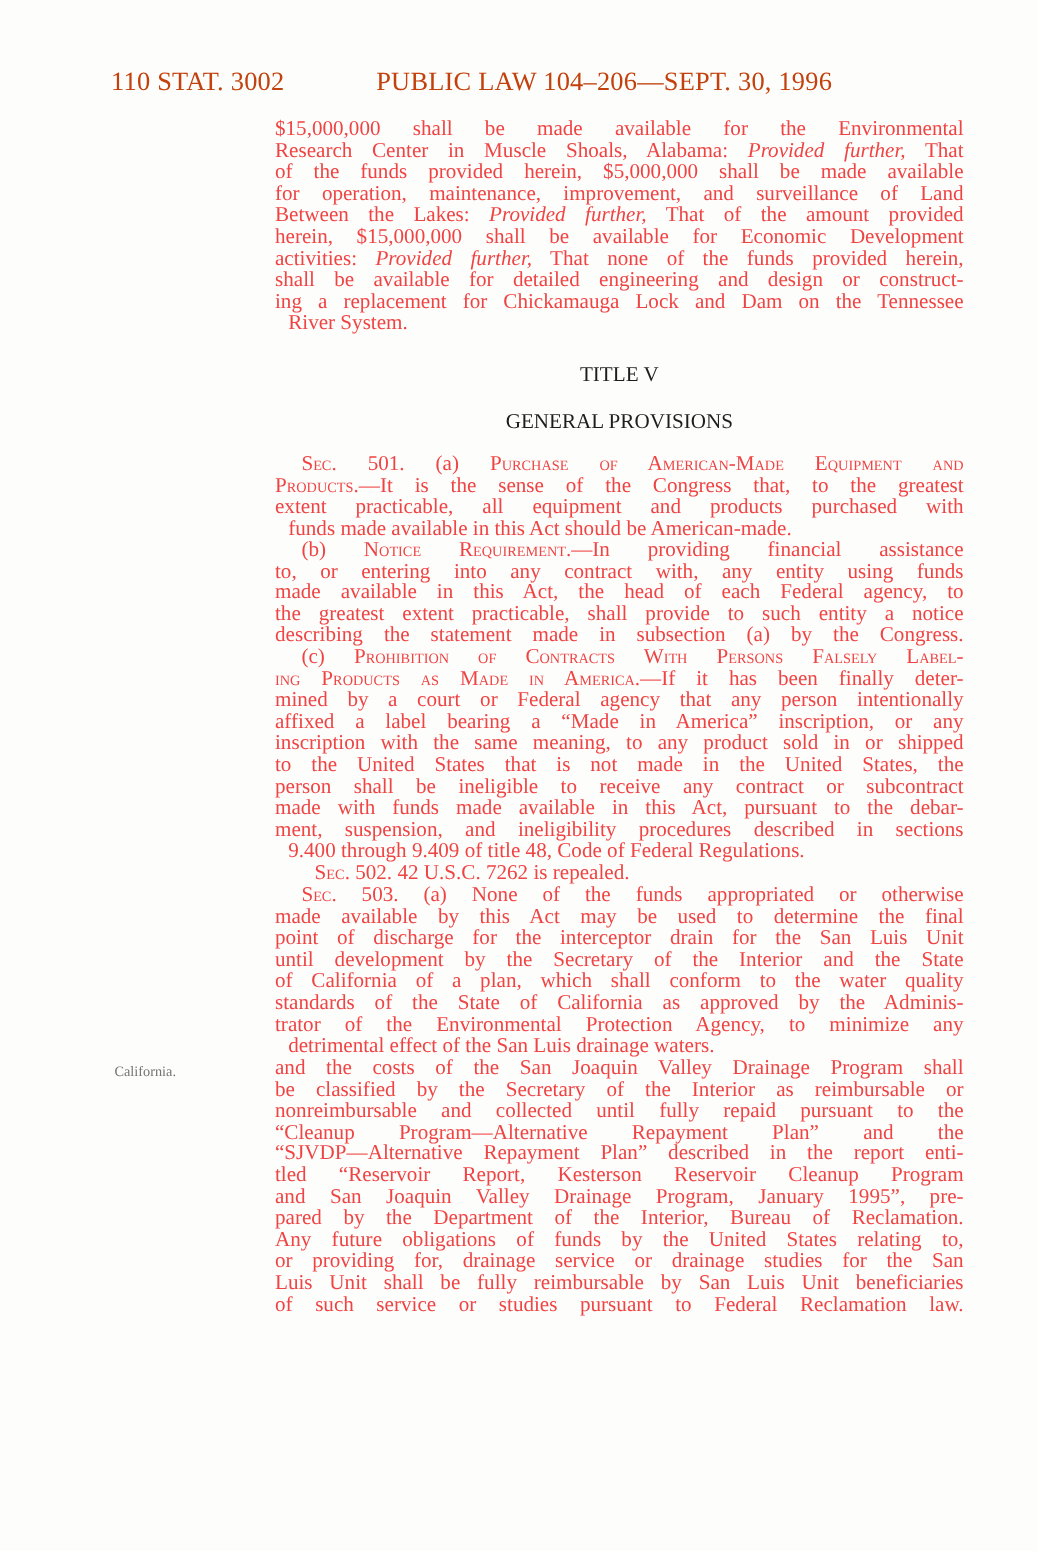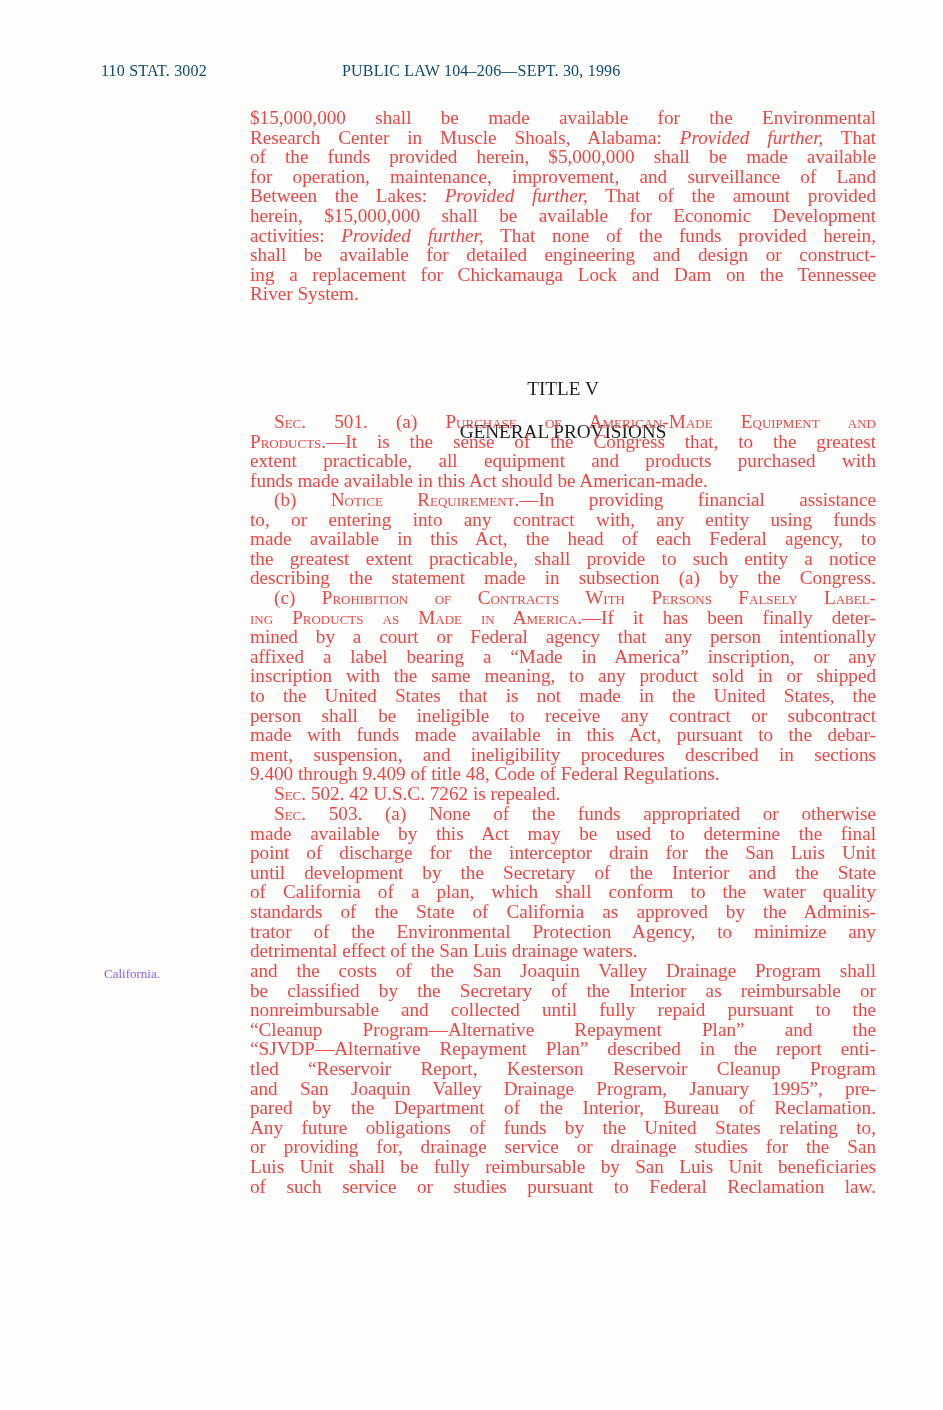--- a/index.html
+++ b/index.html
@@ -1,28 +1,28 @@
 <!DOCTYPE html>
 <html><head>
 <meta charset="utf-8">
 <style>
   html, body { margin: 0; padding: 0; background: #ffffff; }
   body { width: 943px; height: 1410px; position: relative; overflow: hidden;
          font-family: "DejaVu Serif", "Liberation Serif", serif; color: #1a1a1a; }
   .page { position: absolute; left: 0; top: 0; width: 943px; height: 1410px; background: #fdfdfb; }
-  .hdr { position: absolute; top: 62px; font-family: "Liberation Serif", serif; font-size: 16px; letter-spacing: 0.2px; color: #0c4a6e; }
+  .hdr { position: absolute; top: 62px; font-family: "Liberation Serif", serif; font-size: 24px; letter-spacing: 0.2px; color: #c2410c; }
   .hdr-left { left: 101px; }
   .hdr-center { left: 342px; }
   .body { position: absolute; left: 250px; width: 626px; font-family: "Liberation Serif", serif; font-size: 19.2px; line-height: 19.6px; color: #ef4444; }
   .line { display: block; height: 19.6px; white-space: nowrap; text-align: justify; text-align-last: justify; }
-  .line.last { text-align-last: left; }
+  .line.last { text-align-last: left; margin-left: 12px; }
   .line.indent { padding-left: 24px; }
-  .heading { position: absolute; left: 250px; width: 626px; text-align: center; font-family: "Liberation Serif", serif; font-size: 19.2px; color: #1e1e1e; margin-top: 48px; }
+  .heading { position: absolute; left: 250px; width: 626px; text-align: center; font-family: "Liberation Serif", serif; font-size: 19.2px; color: #1e1e1e; }
   .sc { font-variant: small-caps; }
-  .margin-note { position: absolute; left: 104px; top: 966px; font-family: "Liberation Serif", serif; font-size: 13px; color: #8b5cf6; }
+  .margin-note { position: absolute; left: 104px; top: 966px; font-family: "Liberation Serif", serif; font-size: 13px; color: #737373; }
 </style>
 </head>
 <body>
 
 <div class="page">
 
   <div class="hdr hdr-left">110 STAT. 3002</div>
   <div class="hdr hdr-center">PUBLIC LAW 104–206—SEPT. 30, 1996</div>
 
   <div class="body" style="top:108px;">

